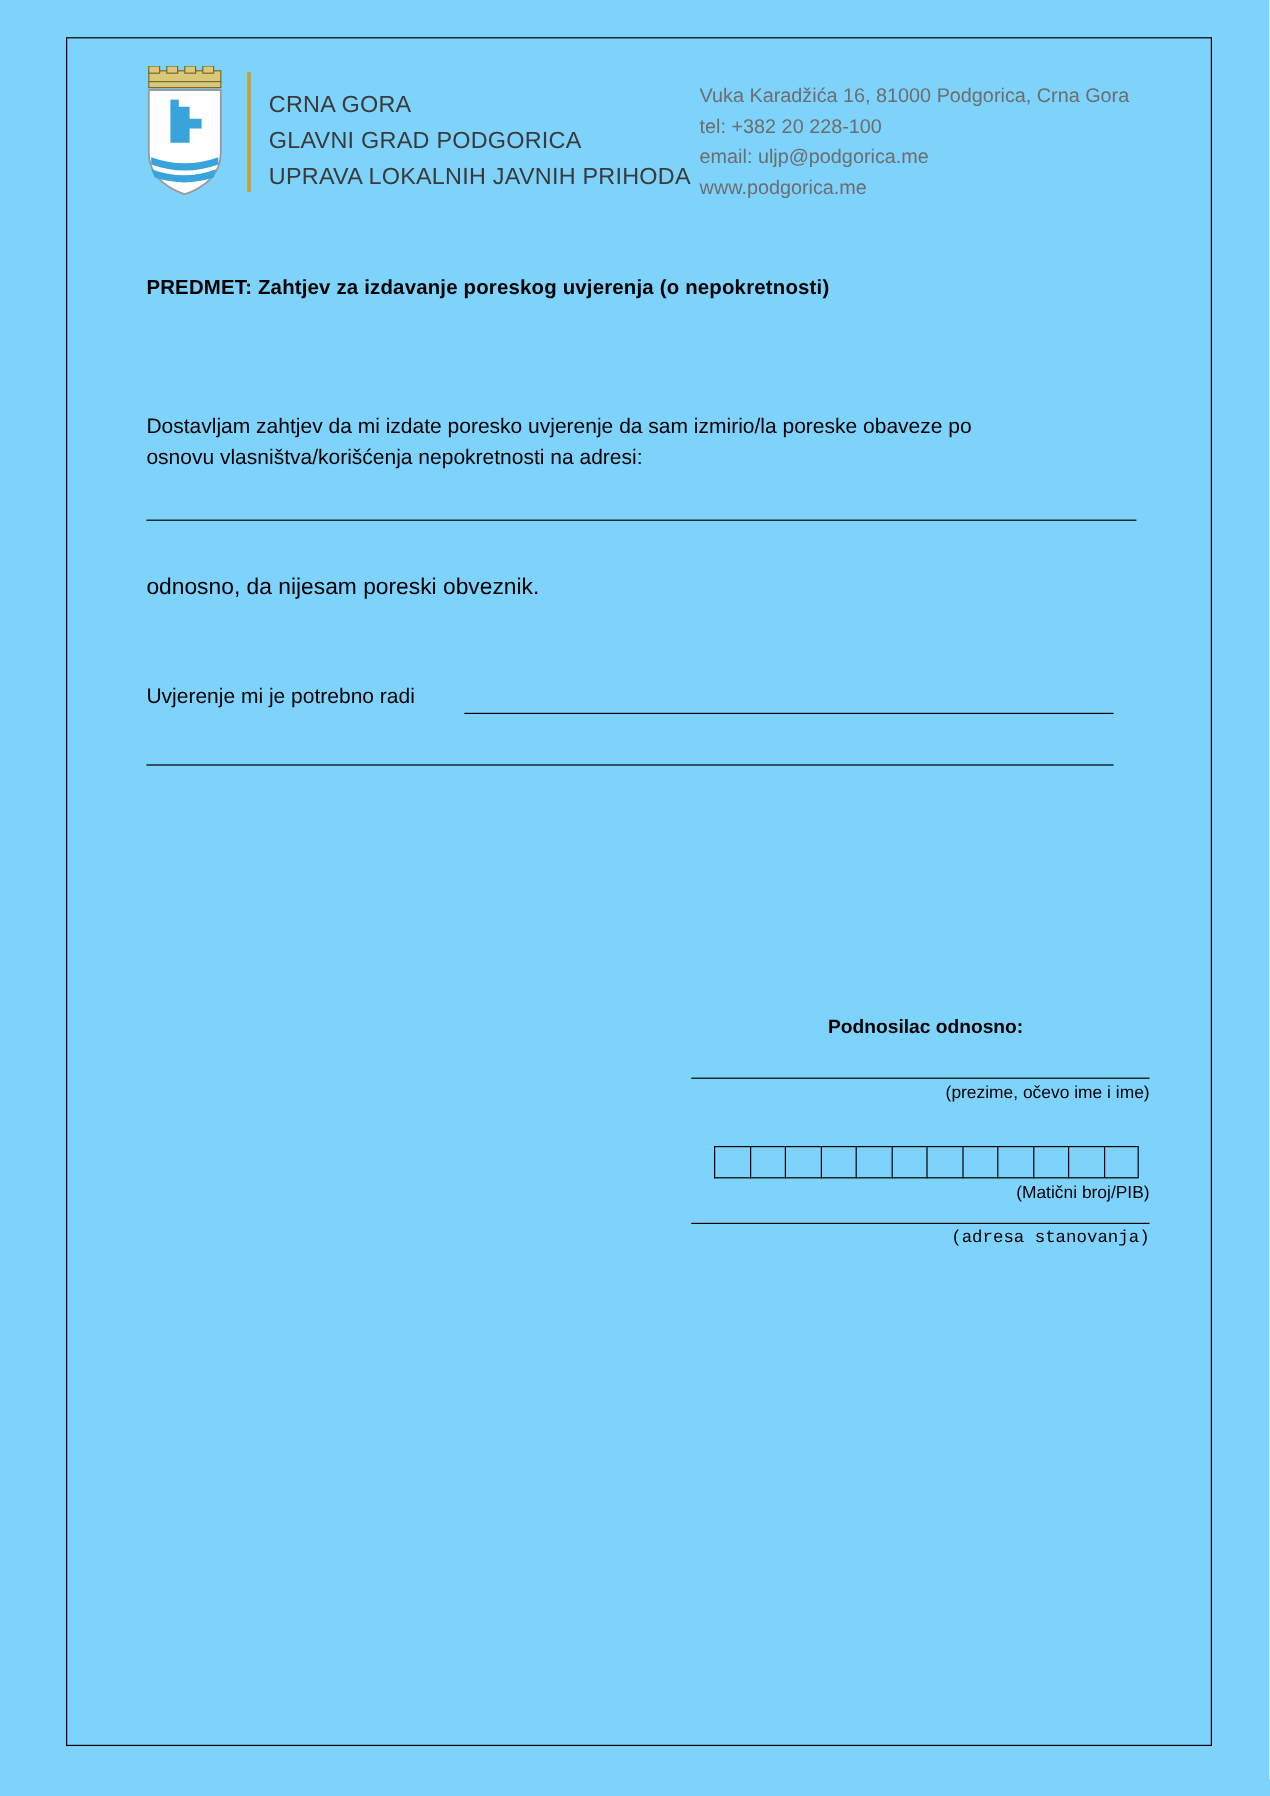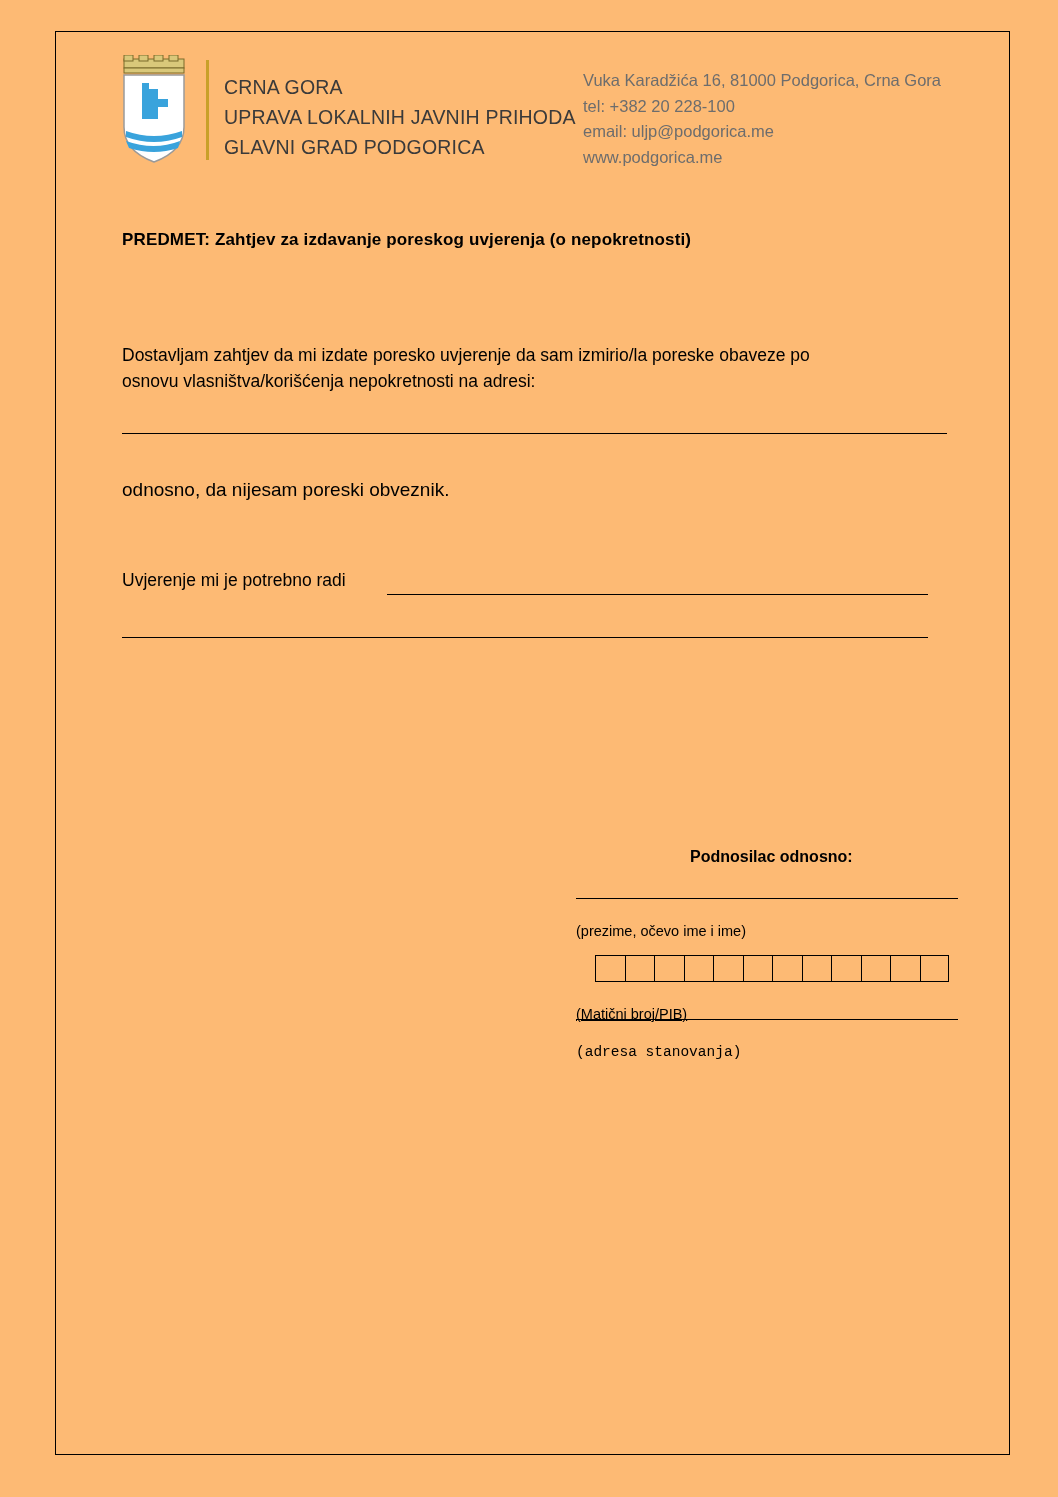--- a/index.html
+++ b/index.html
@@ -8,21 +8,21 @@
     background: #ffffff;
   }
   body {
     font-family: "Liberation Sans", sans-serif;
     color: #000000;
   }
   .page {
     position: relative;
     width: 1058px;
     height: 1497px;
-    background: #fdba74;
+    background: #7dd3fc;
     overflow: hidden;
   }
   .page-border {
     position: absolute;
     left: 55px;
     top: 31px;
     width: 955px;
     height: 1424px;
     border: 1px solid #000000;
     box-sizing: border-box;
@@ -127,27 +127,26 @@
   .sig-rule {
     position: absolute;
     background: #000000;
     height: 1px;
   }
   .sig-rule-1 { left: 576px; top: 898px; width: 382px; }
   .sig-rule-2 { left: 576px; top: 1019px; width: 382px; }
   .sig-cap {
     position: absolute;
     font-size: 14.5px;
-    text-align: left;
+    text-align: right;
     width: 382px;
     left: 576px;
-    margin-top: 20px;
   }
   .cap-1 { top: 903px; }
-  .cap-2 { top: 986px; text-decoration: underline; }
+  .cap-2 { top: 986px; }
   .cap-3 { top: 1024px; font-family: Liberation Mono, monospace; }
 
   .pib-boxes {
     position: absolute;
     left: 595px;
     top: 955px;
     display: flex;
   }
   .pib-boxes .cell {
     width: 29.5px;
@@ -188,22 +187,22 @@
 
         <path d="M24 34 L40 34 L40 44 L50 44 L50 52 L40 52 L40 64 L24 64 Z" fill="#39a3dc"></path>
         <rect x="24" y="28" width="7" height="7" fill="#39a3dc"></rect>
       </svg>
     </div>
 
     <div class="header-divider"></div>
 
     <div class="org-block">
       <div>CRNA GORA</div>
+      <div>GLAVNI GRAD PODGORICA</div>
       <div>UPRAVA LOKALNIH JAVNIH PRIHODA</div>
-      <div>GLAVNI GRAD PODGORICA</div>
     </div>
 
     <div class="contact-block">
       <div>Vuka Karadžića 16, 81000 Podgorica, Crna Gora</div>
       <div>tel: +382 20 228-100</div>
       <div>email: uljp@podgorica.me</div>
       <div>www.podgorica.me</div>
     </div>
   </div>
 

